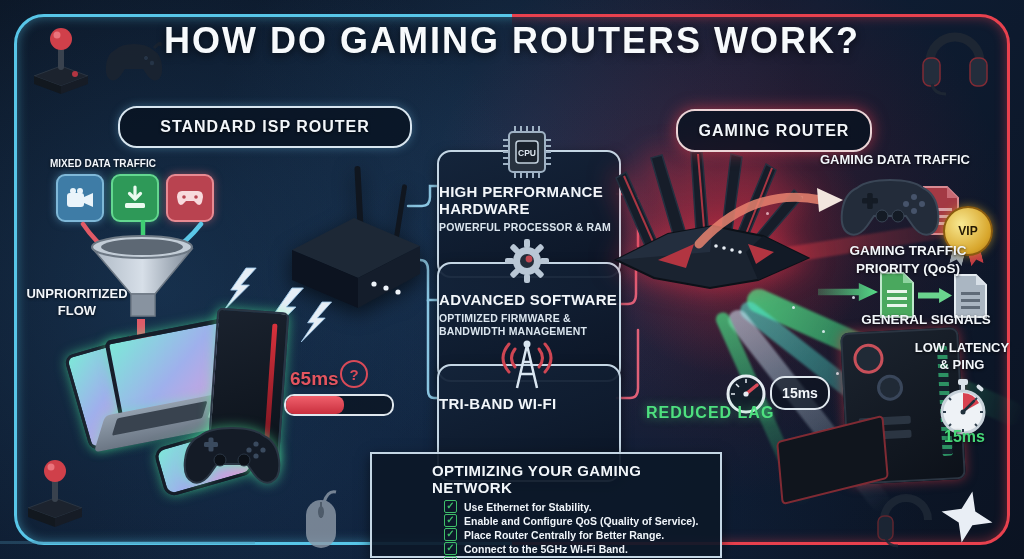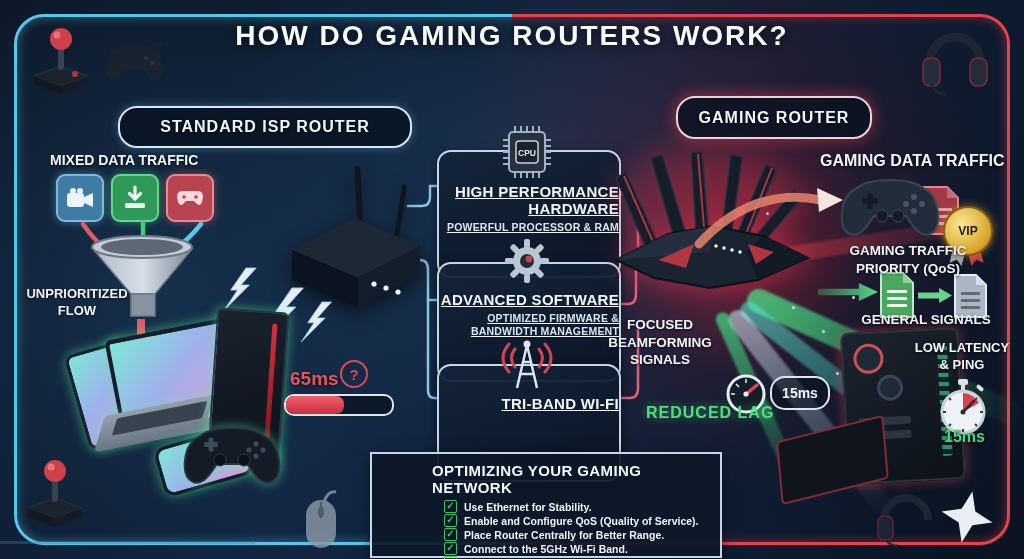--- a/index.html
+++ b/index.html
@@ -10,31 +10,31 @@
       radial-gradient(circle at 16% 52%, rgba(45,100,150,.30), transparent 42%),
       radial-gradient(circle at 70% 38%, rgba(170,30,55,.26), transparent 36%),
       radial-gradient(circle at 50% 28%, rgba(60,120,175,.22), transparent 46%),
       radial-gradient(circle at 50% 105%, rgba(20,45,80,.5), transparent 55%),
       linear-gradient(135deg,#0b1524 0%,#0e1d33 52%,#0b1322 100%);
   }
   .abs{position:absolute;}
   .frame{position:absolute;inset:14px;border-radius:30px;border:3px solid;pointer-events:none;z-index:1;}
   .frame-l{border-color:#58c6e8;clip-path:inset(0 50% 0 0);box-shadow:0 0 12px rgba(88,198,232,.45) inset;}
   .frame-r{border-color:#e8414e;clip-path:inset(0 0 0 50%);box-shadow:0 0 12px rgba(232,65,78,.45) inset;}
-  .t-main{top:20px;left:0;width:100%;text-align:center;font-size:28px;font-weight:700;letter-spacing:2px;color:#f7fafc;text-shadow:0 2px 8px rgba(0,0,0,.65);z-index:4;}
+  .t-main{top:20px;left:0;width:100%;text-align:center;font-size:36px;font-weight:700;letter-spacing:2px;color:#f7fafc;text-shadow:0 2px 8px rgba(0,0,0,.65);z-index:4;}
   .t-sub{top:60px;left:0;width:100%;text-align:center;font-size:25px;font-weight:700;letter-spacing:3px;color:#a8d8ec;text-shadow:0 2px 6px rgba(0,0,0,.6);z-index:4;}
   .pill{border:2px solid #d8e6f0;border-radius:19px;background:rgba(8,18,32,.78);display:flex;align-items:center;justify-content:center;font-size:16px;font-weight:700;letter-spacing:1px;z-index:4;text-shadow:0 1px 3px rgba(0,0,0,.7);}
   .pill-left{left:118px;top:106px;width:290px;height:38px;box-shadow:0 0 10px rgba(120,200,240,.35);}
-  .pill-right{left:676px;top:96px;width:192px;height:39px;box-shadow:0 0 16px rgba(240,60,75,.6);border-color:#ecd4d6;}
+  .pill-right{left:676px;top:109px;width:192px;height:39px;box-shadow:0 0 16px rgba(240,60,75,.6);border-color:#ecd4d6;}
   .lbl{font-weight:700;text-shadow:0 1px 3px rgba(0,0,0,.75);z-index:4;}
   .sq{width:44px;height:44px;border-radius:9px;display:flex;align-items:center;justify-content:center;z-index:3;}
   .sq-blue{background:#3e7ca6;border:2px solid #7fb8d8;box-shadow:0 0 8px rgba(110,190,230,.5);}
   .sq-green{background:#2e9958;border:2px solid #63d890;box-shadow:0 0 8px rgba(90,230,150,.5);}
   .sq-red{background:#b94350;border:2px solid #e88a92;box-shadow:0 0 8px rgba(235,110,120,.5);}
-  .fb{left:437px;width:180px;border:2.5px solid #c4d6e4;border-radius:14px;background:linear-gradient(160deg,rgba(20,36,58,.94),rgba(10,20,36,.94));box-shadow:0 4px 12px rgba(0,0,0,.5);text-align:right;z-index:3;text-decoration:underline;}
+  .fb{left:437px;width:180px;border:2.5px solid #c4d6e4;border-radius:14px;background:linear-gradient(160deg,rgba(20,36,58,.94),rgba(10,20,36,.94));box-shadow:0 4px 12px rgba(0,0,0,.5);text-align:left;z-index:3;}
   .fb-title{font-size:15px;font-weight:700;line-height:1.12;letter-spacing:.3px;}
   .fb-sub{font-size:10.5px;font-weight:700;color:#dbe6ef;line-height:1.25;margin-top:3px;letter-spacing:.2px;}
   .chk-box{left:370px;top:452px;width:300px;height:102px;border:2.5px solid #c4d6e4;border-radius:0;background:rgba(12,24,40,.93);box-shadow:0 4px 12px rgba(0,0,0,.5);z-index:4;padding-left:48px;}
   .chk-title{margin:8px 0 4px 12px;font-size:15px;font-weight:700;letter-spacing:.4px;}
   .check-item{display:flex;align-items:center;margin:1px 0 1px 24px;font-size:10.5px;font-weight:700;color:#f0f5fa;}
   .checkbox{width:11px;height:11px;border:1.5px solid #3fbf6a;border-radius:2px;color:#3fbf6a;font-size:10px;line-height:10px;text-align:center;margin-right:7px;flex:0 0 auto;}
   .beam{transform-origin:0 50%;border-radius:12px;filter:blur(1px);z-index:1;}
   .dot{width:3px;height:3px;border-radius:50%;background:#eaf4fb;opacity:.85;z-index:2;}
   .grad-screen{background:linear-gradient(140deg,#7de8d8,#9fb0ec 48%,#e49ad8);}
   .glow-green{box-shadow:0 0 12px rgba(80,255,160,.55);}
@@ -63,21 +63,21 @@
     <g fill="none" stroke-linecap="round" stroke-width="2.5">
       <path d="M408,206 H422 Q430,206 430,197 V186 H437" stroke="#8ecbe8"></path>
       <path d="M408,260 H420 Q428,260 428,270 V300 H437" stroke="#8ecbe8"></path>
       <path d="M428,300 V390 Q428,398 434,398 H437" stroke="#8ecbe8"></path>
       <path d="M617,194 H630 Q638,194 638,204 V246" stroke="#e06078"></path>
       <path d="M617,304 H628 Q636,304 636,294 V250" stroke="#e06078"></path>
       <path d="M617,398 H630 Q638,398 638,388 V330" stroke="#e06078"></path>
     </g>
   </svg>
 
-  <div class="abs lbl" style="left:50px;top:152px;font-size:14px;">MIXED DATA TRAFFIC</div>
+  <div class="abs lbl" style="left:50px;top:158px;font-size:10px;">MIXED DATA TRAFFIC</div>
 
   <div class="abs sq sq-blue" style="left:56px;top:174px;">
     <svg width="28" height="22" viewBox="0 0 28 22">
       <circle cx="7" cy="4" r="3" fill="#eaf4fa"></circle>
         <circle cx="14" cy="4" r="3" fill="#eaf4fa"></circle>
       <rect x="1" y="6" width="17" height="14" rx="3" fill="#eaf4fa"></rect>
       <path d="M18,10 L27,6 V20 L18,16 z" fill="#eaf4fa"></path>
     </svg>
   </div>
   <div class="abs sq sq-green" style="left:111px;top:174px;">
@@ -290,21 +290,21 @@
       <circle cx="128" cy="100" r="1.8" fill="#e8eef4"></circle>
       <circle cx="136" cy="102" r="1.8" fill="#e8eef4"></circle>
       <circle cx="144" cy="104" r="1.8" fill="#e8eef4"></circle>
   </svg>
 
   <svg class="abs" style="left:693px;top:180px;z-index:3;" width="155" height="72" viewBox="0 0 155 72">
     <path d="M6,64 Q60,6 128,20" stroke="#e8836f" stroke-width="9" fill="none" stroke-linecap="round" opacity=".85"></path>
     <polygon points="124,8 150,20 126,32" fill="#f2e6de"></polygon>
   </svg>
 
-  <div class="abs lbl" style="left:820px;top:152px;font-size:16px;">GAMING DATA TRAFFIC</div>
+  <div class="abs lbl" style="left:820px;top:152px;font-size:13px;">GAMING DATA TRAFFIC</div>
 
   <svg class="abs" style="left:920px;top:184px;z-index:3;" width="42" height="54" viewBox="0 0 42 54">
     <path d="M4,3 h23 l11,11 v36 h-34 z" fill="#a33944" stroke="#d88a92" stroke-width="2"></path>
     <path d="M27,3 v11 h11" fill="#c86a74"></path>
     <rect x="10" y="24" width="22" height="3" fill="#d8a2aa"></rect>
       <rect x="10" y="31" width="22" height="3" fill="#d8a2aa"></rect>
       <rect x="10" y="38" width="22" height="3" fill="#d8a2aa"></rect>
   </svg>
   <svg class="abs" style="left:838px;top:176px;z-index:4;" width="104" height="64" viewBox="0 0 104 64">
     <path d="M19,12 Q29,4 52,4 Q75,4 85,12 Q98,18 100,36 Q102,54 92,58 Q83,61 75,50 L68,40 H36 L29,50 Q21,61 12,58 Q2,54 4,36 Q6,18 19,12 z" fill="#232c3a" stroke="#3a4656" stroke-width="2"></path>
@@ -336,21 +336,20 @@
   <div class="abs" style="left:918px;top:288px;width:34px;height:15px;background:#6ad48e;clip-path:polygon(0 30%,62% 30%,62% 0,100% 50%,62% 100%,62% 70%,0 70%);z-index:4;"></div>
   <svg class="abs" style="left:952px;top:272px;z-index:4;" width="37" height="48" viewBox="0 0 37 48">
     <path d="M3,3 h21 l10,10 v32 h-31 z" fill="#aab6c2" stroke="#e6edf2" stroke-width="2"></path>
     <path d="M24,3 v10 h10" fill="#d7dfe7"></path>
     <rect x="9" y="20" width="19" height="3" fill="#5f6b78"></rect>
       <rect x="9" y="27" width="19" height="3" fill="#5f6b78"></rect>
       <rect x="9" y="34" width="19" height="3" fill="#5f6b78"></rect>
   </svg>
   <div class="abs lbl" style="left:856px;top:312px;width:140px;font-size:13.5px;text-align:center;">GENERAL SIGNALS</div>
 
-  <div class="abs lbl" style="left:600px;top:316px;width:120px;font-size:13.5px;text-align:center;line-height:1.3;">FOCUSED BEAMFORMING SIGNALS</div>
   <svg class="abs" style="left:724px;top:372px;z-index:4;" width="44" height="44" viewBox="0 0 44 44">
     <circle cx="22" cy="22" r="18" fill="#141e2b" stroke="#e5ecf2" stroke-width="3"></circle>
     <g stroke="#e5ecf2" stroke-width="1.5">
         <path d="M22,7 V11 M7,22 H11 M12,12 l3,3"></path>
       </g>
     <line x1="22" y1="22" x2="33" y2="13" stroke="#d84a58" stroke-width="3.5" stroke-linecap="round"></line>
     <circle cx="22" cy="22" r="2.6" fill="#e5ecf2"></circle>
   </svg>
   <div class="abs" style="left:770px;top:376px;width:56px;height:30px;border:2px solid #dfe7ee;border-radius:15px;background:rgba(10,18,30,.6);display:flex;align-items:center;justify-content:center;font-size:14px;font-weight:700;z-index:4;">
     <span>15ms</span>

